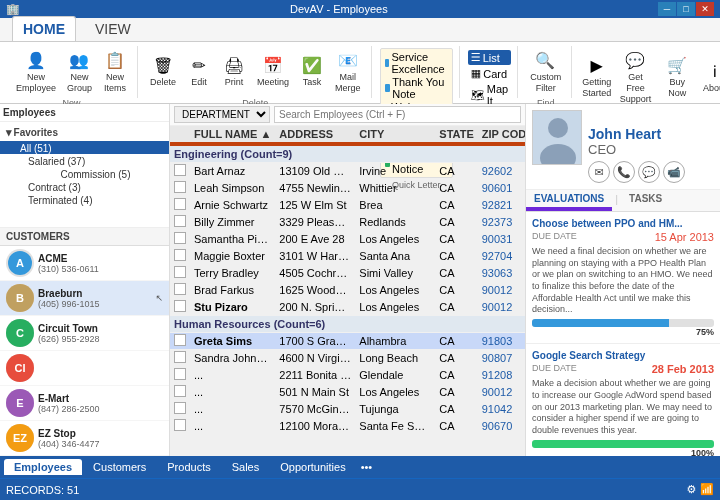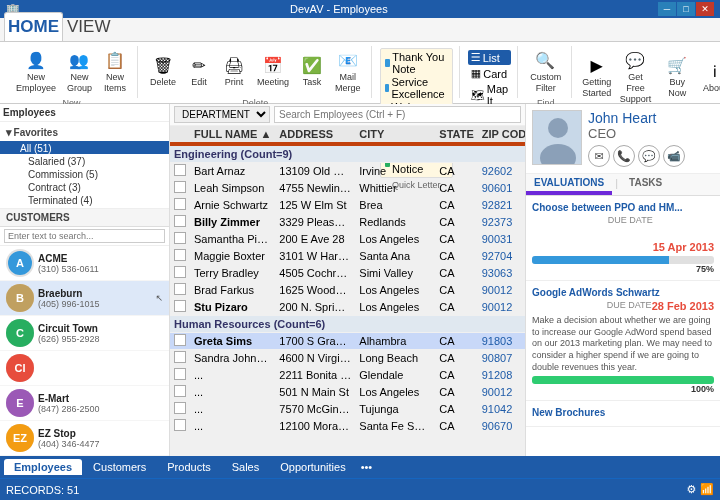--- a/index.html
+++ b/index.html
@@ -6,21 +6,21 @@
     body { background: #f0f0f0; width: 720px; height: 500px; overflow: hidden; }
     
     
     .title-bar { background: #1e5ba8; color: white; height: 18px; display: flex; align-items: center; padding: 0 6px; font-size: 11px; }
     .title-text { flex: 1; text-align: center; font-size: 11px; }
     .win-controls { display: flex; gap: 1px; font-size: 10px; }
     .win-ctrl { width: 18px; height: 14px; background: #2980b9; display: flex; align-items: center; justify-content: center; cursor: pointer; color: white; font-size: 9px; }
     
     
     .ribbon-tabs { background: #f5f5f5; height: 24px; display: flex; align-items: flex-end; border-bottom: 1px solid #ccc; padding-left: 4px; gap: 0; }
-    .ribbon-tab { padding: 4px 3px; font-size: 17px; cursor: pointer; color: #444; border: 1px solid transparent; border-bottom: none; }
+    .ribbon-tab { padding: 4px 10px; font-size: 14px; cursor: pointer; color: #444; border: 1px solid transparent; border-bottom: none; margin-left: 8px; }
     .ribbon-tab.active { background: white; border-color: #ccc; color: #1e5ba8; font-weight: bold; border-radius: 3px 3px 0 0; }
     
     
     .ribbon { background: white; border-bottom: 1px solid #ccc; padding: 4px 6px; display: flex; align-items: flex-start; gap: 2px; height: 62px; }
     .ribbon-group { display: flex; flex-direction: column; align-items: center; border-right: 1px solid #e0e0e0; padding: 0 6px; height: 52px; }
     .ribbon-group-label { font-size: 9px; color: #666; margin-top: auto; padding-top: 2px; }
     .ribbon-btns { display: flex; gap: 3px; align-items: center; flex: 1; }
     .ribbon-btn { display: flex; flex-direction: column; align-items: center; cursor: pointer; padding: 2px 4px; border-radius: 3px; min-width: 30px; }
     .ribbon-btn .icon { width: 24px; height: 24px; display: flex; align-items: center; justify-content: center; font-size: 16px; }
     .ribbon-btn .lbl { font-size: 9px; color: #333; text-align: center; line-height: 1.2; }
@@ -66,33 +66,33 @@
     .data-table tr.selected td { background: #c8d8f8; }
     .section-header { background: #e0e8f0; font-weight: bold; color: #336; padding-left: 39px; }
     .section-header td { padding: 2px 4px; }
     .chk { width: 12px; height: 12px; border: 1px solid #aaa; background: white; display: inline-block; }
     
     
     .right-panel { width: 195px; background: white; border-left: 1px solid #ddd; display: flex; flex-direction: column; overflow-y: auto; }
     .profile-section { padding: 6px; display: flex; gap: 6px; align-items: flex-start; border-bottom: 1px solid #eee; }
     .profile-photo { width: 50px; height: 55px; background: #ddd; overflow: hidden; display: flex; align-items: center; justify-content: center; border: 1px solid #ccc; }
     .profile-info { flex: 1; }
-    .profile-name { font-size: 14px; font-weight: normal; color: #1e5ba8; }
+    .profile-name { font-size: 14px; font-weight: bold; color: #1e5ba8; margin-top: 16px; }
     .profile-title { font-size: 13px; color: #666; }
     .profile-actions { display: flex; gap: 3px; margin-top: 4px; }
     .profile-action-btn { width: 22px; height: 22px; border-radius: 50%; border: 1px solid #aaa; background: white; display: flex; align-items: center; justify-content: center; cursor: pointer; font-size: 11px; color: #444; }
     
     
     .eval-tabs { display: flex; border-bottom: 1px solid #ddd; background: #f8f8f8; }
     .eval-tab { padding: 3px 8px; font-size: 10px; cursor: pointer; color: #666; font-weight: bold; }
     .eval-tab.active { color: #1e5ba8; border-bottom: 4px solid #6d28d9; }
     
     .task-card { padding: 6px; border-bottom: 1px solid #eee; }
     .task-title { font-size: 10px; font-weight: bold; color: #1e5ba8; margin-bottom: 2px; }
-    .task-due { font-size: 9px; color: #888; margin-bottom: 3px; display: flex; justify-content: flex-end; }
+    .task-due { font-size: 9px; color: #888; margin-bottom: 3px; display: flex; justify-content: space-between; }
     .due-label { font-size: 9px; }
     .task-desc { font-size: 9px; color: #555; line-height: 1.3; margin-bottom: 3px; }
     .progress-bar-container { background: #e0e0e0; height: 8px; border-radius: 3px; overflow: hidden; }
     .progress-bar { height: 100%; background: #1e8a3c; }
     .progress-label { font-size: 9px; color: #333; text-align: right; font-weight: bold; }
     
     
     .bottom-tabs { height: 22px; background: #1e5ba8; display: flex; align-items: center; padding: 0 4px; gap: 1px; }
     .bottom-tab { padding: 2px 10px; font-size: 11px; color: white; cursor: pointer; border-radius: 3px 3px 0 0; }
     .bottom-tab.active { background: white; color: #1e5ba8; font-weight: bold; }
@@ -167,25 +167,25 @@
       </div>
     </div>
     <div class="ribbon-group-label">Delete</div>
   </div>
 
   <div class="ribbon-group">
     <div style="flex:1; display:flex; align-items:center; padding-top:2px;">
       <div class="quick-letter-box">
         <div class="ql-item">
           <div class="ql-dot blue"></div>
-          <span>Thank You Note</span>
+          <span>Service Excellence</span>
         </div>
         <div class="ql-item">
           <div class="ql-dot blue"></div>
-          <span>Service Excellence</span>
+          <span>Thank You Note</span>
         </div>
         <div class="ql-item">
           <div class="ql-dot blue"></div>
           <span>Welcome To DevAv</span>
         </div>
         <div class="ql-item">
           <div class="ql-dot green"></div>
           <span>Employee Award</span>
         </div>
         <div class="ql-item">
@@ -254,31 +254,28 @@
 
   <div class="left-panel">
     <div style="padding:3px; font-size:10px; font-weight:bold; color:#333; border-bottom:1px solid #eee;">Employees</div>
 
     <div class="nav-tree">
       <div class="nav-section">
         <span>▾</span> Favorites
       </div>
       <div class="nav-item active">All (51)</div>
       <div class="nav-item" style="padding-left:28px;">Salaried (37)</div>
-      <div class="nav-item" style="padding-left:28px;">Commission (5)</div>
+      <div class="nav-item" style="padding-left:28px;text-align:center;">Commission (5)</div>
       <div class="nav-item" style="padding-left:28px;">Contract (3)</div>
       <div class="nav-item" style="padding-left:28px;">Terminated (4)</div>
 
     </div>
 
     <div class="customers-section">
       <div class="customers-header">CUSTOMERS</div>
-      <div style="padding:2px 4px; border-bottom:1px solid #eee;">
-        <input type="text" placeholder="Enter text to search..." style="width: 100%; font-size: 9px; padding: 1px 3px; border: 1px solid rgb(204, 204, 204);">
-      </div>
 
       <div class="customer-item">
         <div class="customer-avatar">
           <svg width="28" height="28">
               <circle cx="14" cy="14" r="12" fill="#3498db"></circle>
               <text x="14" y="18" text-anchor="middle" fill="white" font-size="10" font-weight="bold">A</text>
             </svg>
         </div>
         <div class="customer-info">
           <div class="customer-name">ACME</div>
@@ -394,21 +391,21 @@
       <td><div class="chk"></div></td>
       <td style="font-weight:normal">Arnie Schwartz</td>
       <td>125 W Elm St</td>
       <td>Brea</td>
       <td>CA</td>
       <td style="color:#1e5ba8">92821</td>
 
     </tr>
             <tr>
       <td><div class="chk"></div></td>
-      <td style="font-weight:bold">Billy Zimmer</td>
+      <td style="font-weight:normal">Billy Zimmer</td>
       <td>3329 Pleasant Dr.</td>
       <td>Redlands</td>
       <td>CA</td>
       <td style="color:#1e5ba8">92373</td>
 
     </tr>
             <tr>
       <td><div class="chk"></div></td>
       <td style="font-weight:normal">Samantha Piper</td>
       <td>200 E Ave 28</td>
@@ -541,29 +538,30 @@
       <div class="eval-tab active">EVALUATIONS</div>
       <span style="padding:3px; color:#ccc;">|</span>
       <div class="eval-tab">TASKS</div>
     </div>
 
     <div id="task-cards">
         <div class="task-card">
     <div class="task-title">Choose between PPO and HM...</div>
     <div class="task-due">
       <span class="due-label">DUE DATE</span>
-      <span style="color:#e74c3c; font-weight:bold;margin-top:26px;">15 Apr 2013</span>
-    </div>
+      <span style="color:#e74c3c; font-weight:normal;">15 Apr 2013</span>
+    </div>
+    <div class="task-desc">We need a final decision on whether we are planning on staying with a PPO Health Plan or we plan on switching to an HMO. We need to finalize this before the date of the Affordable Health Act until we make this decision...</div>
     <div class="progress-bar-container">
       <div class="progress-bar" style="width:75%; background:#3498db;"></div>
     </div>
     <div class="progress-label">75%</div>
   </div>
         <div class="task-card">
-    <div class="task-title">Google AdWords Schwartz</div>
+    <div class="task-title">Google Search Strategy</div>
     <div class="task-due">
       <span class="due-label">DUE DATE</span>
       <span style="color:#e74c3c; font-weight:bold;">28 Feb 2013</span>
     </div>
     <div class="task-desc">Make a decision about whether we are going to increase our Google AdWord spend based on our 2013 marketing plan. We may need to consider a higher spend if we are going to double revenues this year.</div>
     <div class="progress-bar-container">
       <div class="progress-bar" style="width:100%; background:#2ecc71;"></div>
     </div>
     <div class="progress-label">100%</div>
   </div>

